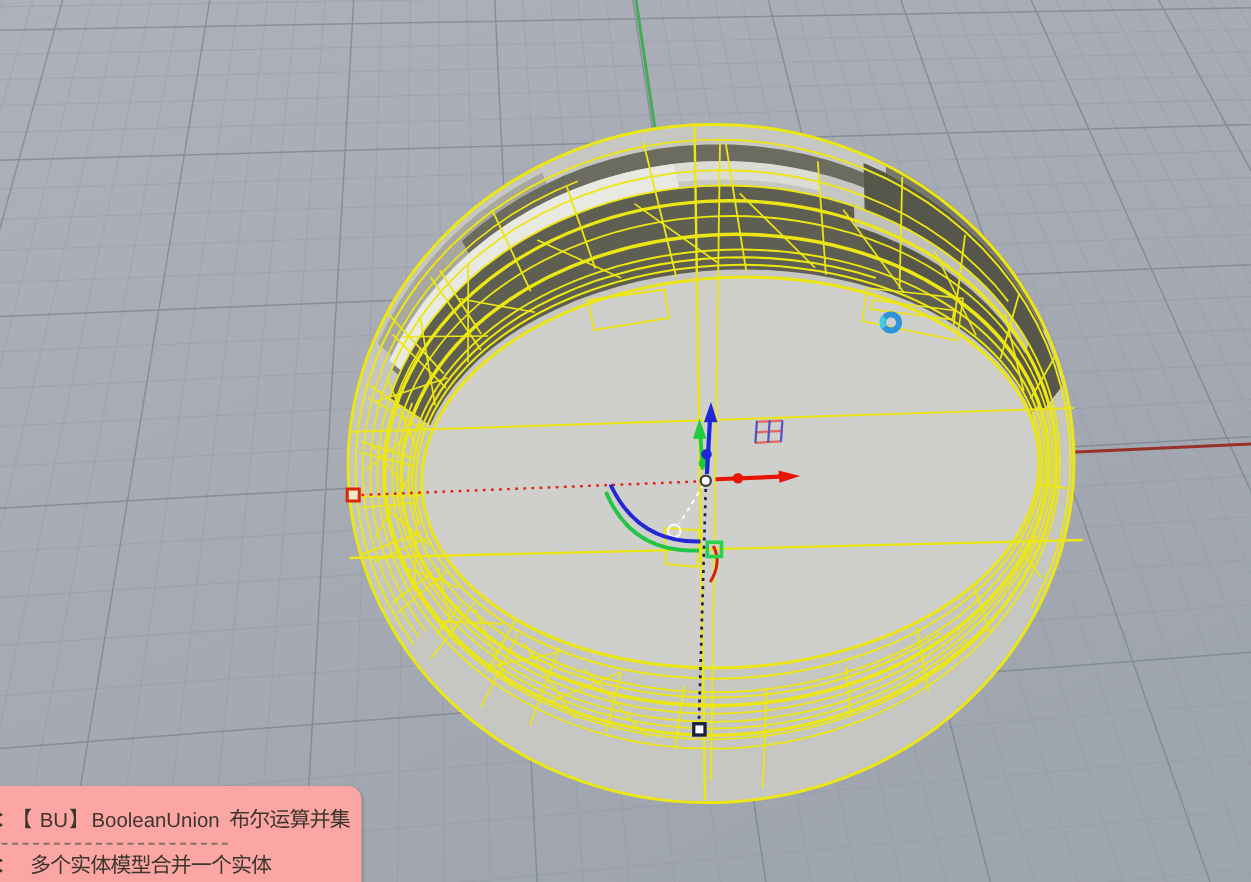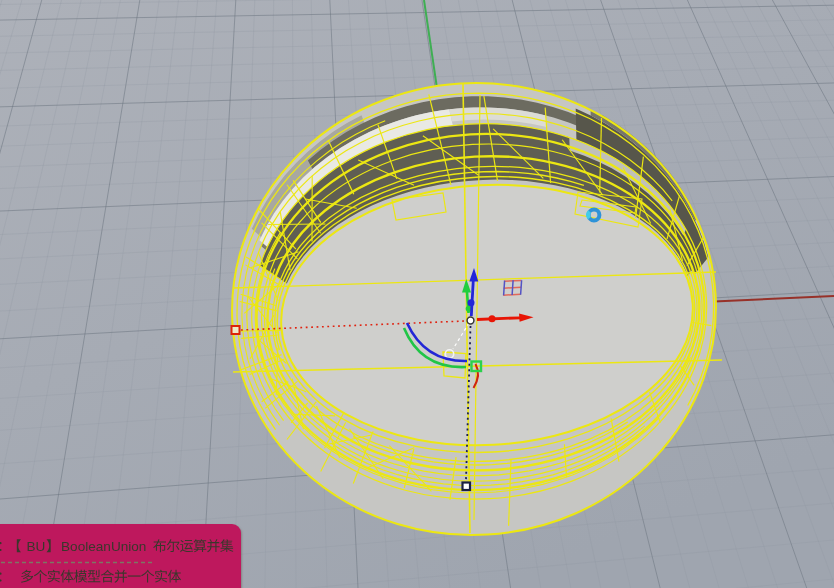--- a/index.html
+++ b/index.html
@@ -1,16 +1,16 @@
 <!DOCTYPE html>
 <html><head><meta charset="utf-8"><style>
 html,body{margin:0;padding:0;width:834px;height:588px;overflow:hidden;background:#a6abb4;
 font-family:"Liberation Sans",sans-serif;}
 #scene{position:absolute;left:0;top:0;}
-#tip{position:absolute;left:0;top:524px;width:241px;height:64px;background:#be185d;
+#tip{position:absolute;left:0;top:524px;width:241px;height:64px;background:#fca5a5;
 border-radius:0 9px 0 0;box-shadow:1px 1px 2px rgba(80,75,50,0.35);}
 </style></head><body>
 <div id="scene"><svg xmlns="http://www.w3.org/2000/svg" width="834" height="588" viewBox="0 0 834 588">
       <defs>
         <linearGradient id="bg" x1="0" y1="0" x2="0.6" y2="1">
           <stop offset="0" stop-color="#adb1b9"></stop>
           <stop offset="1" stop-color="#9fa5af"></stop>
         </linearGradient>
       </defs>
       <rect width="834" height="588" fill="url(#bg)"></rect>

